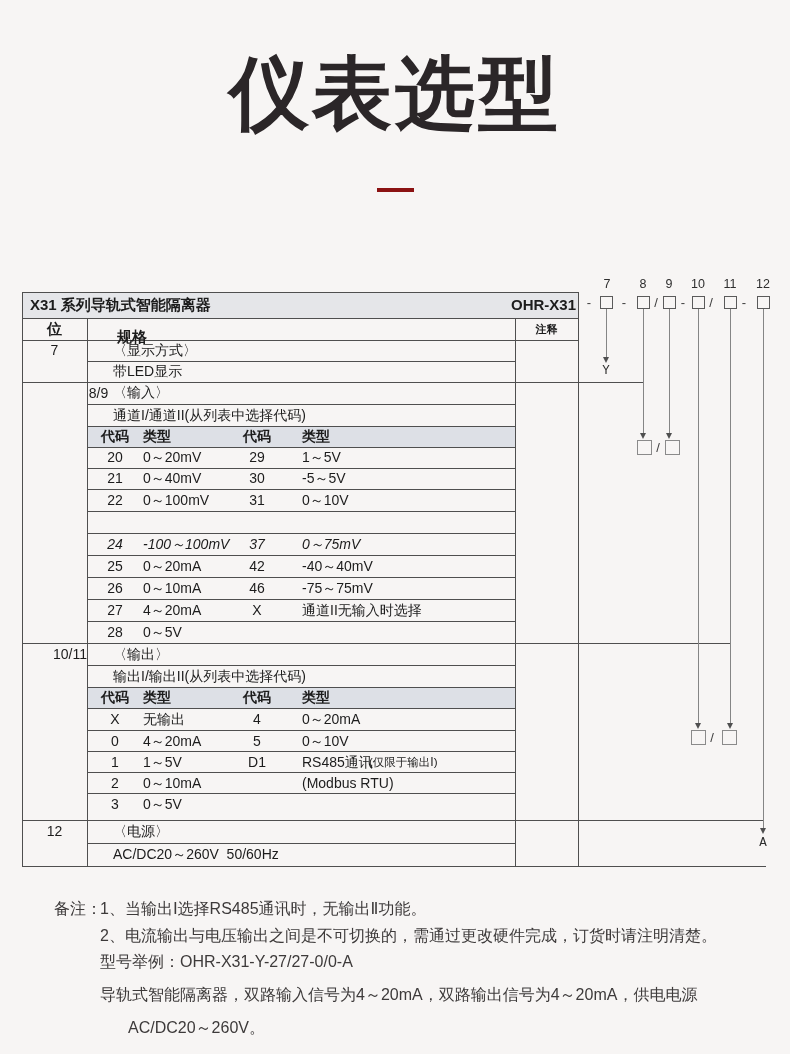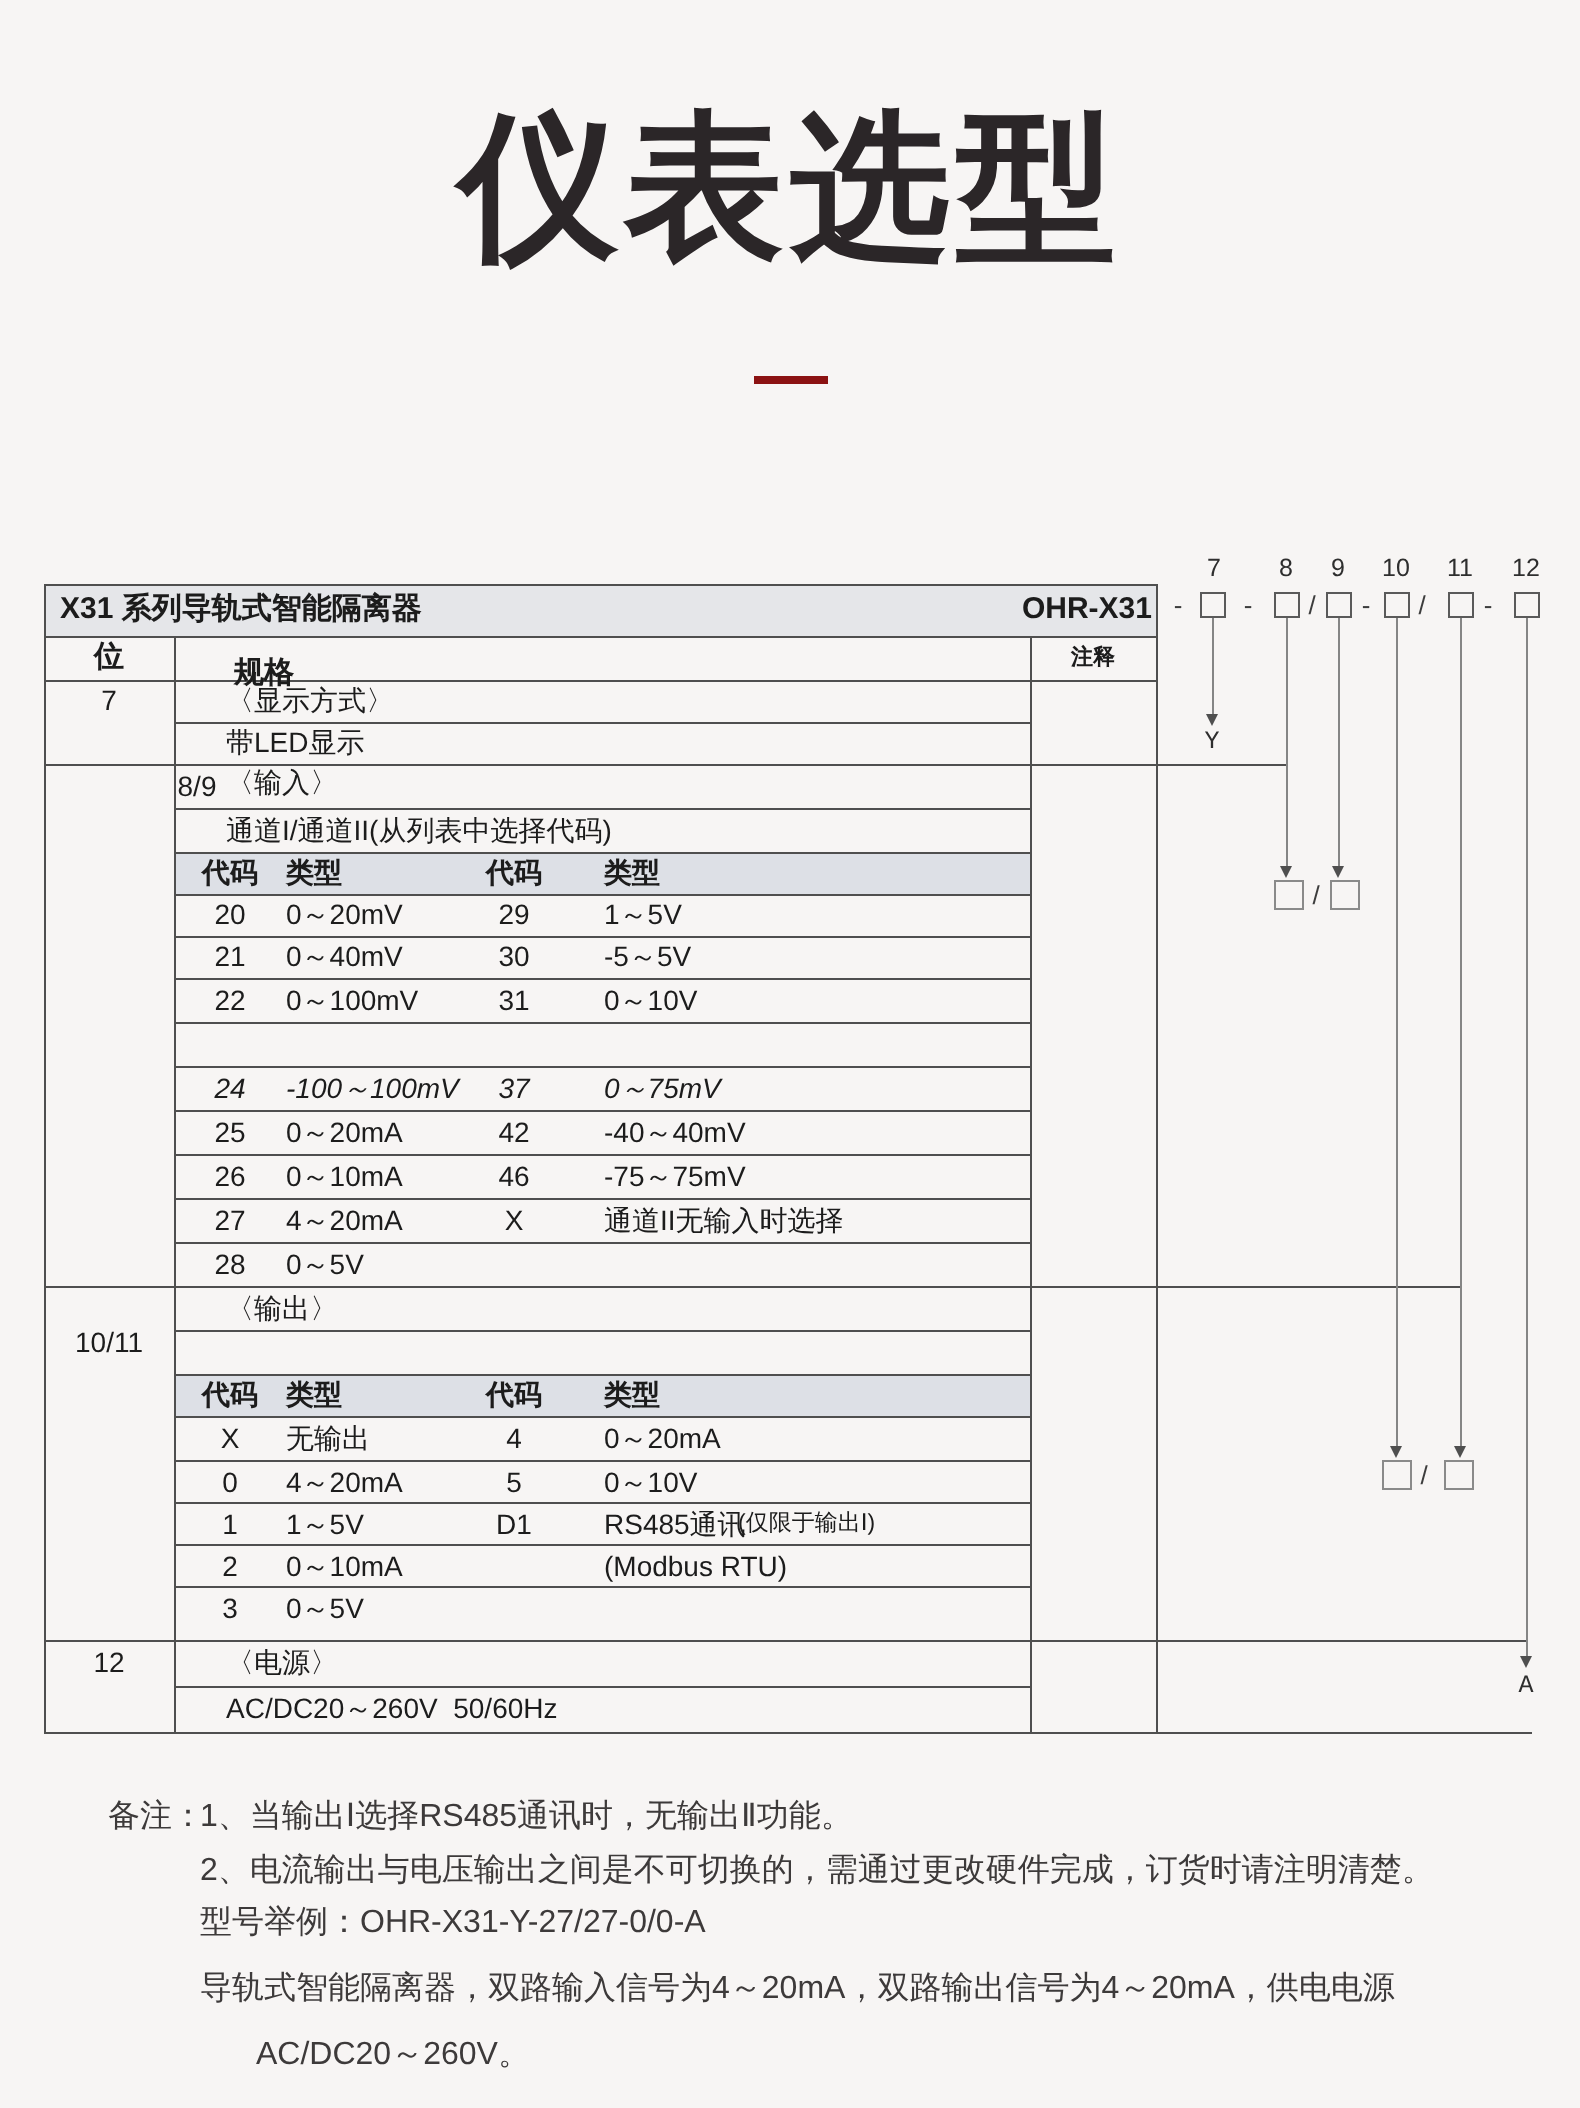--- a/index.html
+++ b/index.html
@@ -87,21 +87,21 @@
 
   <div class="t b" style="left:30px;top:292px;line-height:26px;font-size:15px;">X31 系列导轨式智能隔离器</div>
   <div class="t b" style="left:488px;top:292px;width:88px;line-height:26px;font-size:15px;text-align:right;">OHR-X31</div>
 
   <div class="t b ctr" style="left:22px;top:318px;width:65px;line-height:22px;font-size:15px;">位</div>
   <div class="t b" style="left:117px;top:326px;line-height:22px;font-size:15px;">规格</div>
   <div class="t b ctr" style="left:515px;top:318px;width:63px;line-height:22px;font-size:11px;">注释</div>
 
   <div class="t ctr" style="left:22px;top:340px;width:65px;line-height:21px;">7</div>
   <div class="t ctr" style="left:22px;top:382px;width:65px;line-height:22px;padding-left:44px;">8/9</div>
-  <div class="t ctr" style="left:22px;top:660px;width:65px;line-height:22px;">10/11</div>
+  <div class="t ctr" style="left:22px;top:643px;width:65px;line-height:22px;text-align:right;">10/11</div>
   <div class="t ctr" style="left:22px;top:820px;width:65px;line-height:23px;">12</div>
 
   <div class="t" style="left:113px;top:340px;line-height:21px;">〈显示方式〉</div>
   <div class="t" style="left:113px;top:361px;line-height:21px;">带LED显示</div>
 
   <div class="t" style="left:113px;top:382px;line-height:22px;font-family:Liberation Serif, serif;">〈输入〉</div>
   <div class="t" style="left:113px;top:404px;line-height:22px;">通道I/通道II(从列表中选择代码)</div>
 
   <div class="crow ghrow" style="top:426px;">
     <span class="cc1">代码</span>
@@ -153,20 +153,21 @@
     <span class="cc4">通道II无输入时选择</span>
   </div>
   <div class="crow" style="top:622px;">
     <span class="cc1">28</span>
     <span class="cc2">0～5V</span>
     <span class="cc3"></span>
     <span class="cc4"></span>
   </div>
 
   <div class="t" style="left:113px;top:643px;line-height:22px;">〈输出〉</div>
+  <div class="t" style="left:113px;top:665px;line-height:22px;">输出I/输出II(从列表中选择代码)</div>
 
   <div class="crow ghrow" style="top:687px;">
     <span class="cc1">代码</span>
     <span class="cc2">类型</span>
     <span class="cc3">代码</span>
     <span class="cc4">类型</span>
   </div>
 
   <div class="crow" style="top:709px;">
     <span class="cc1">X</span>

